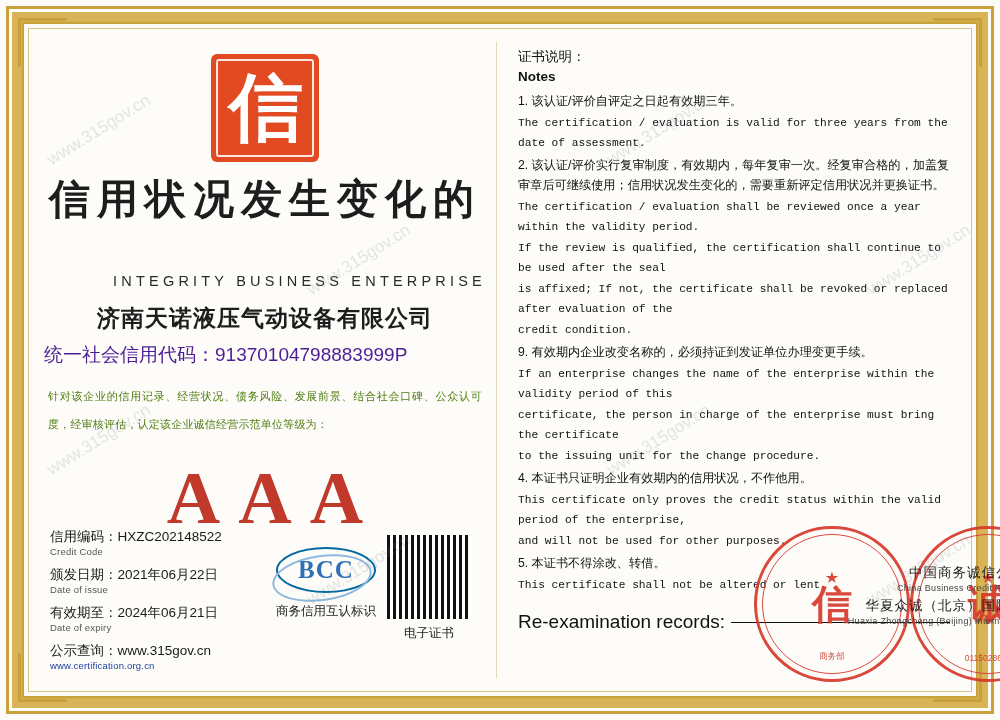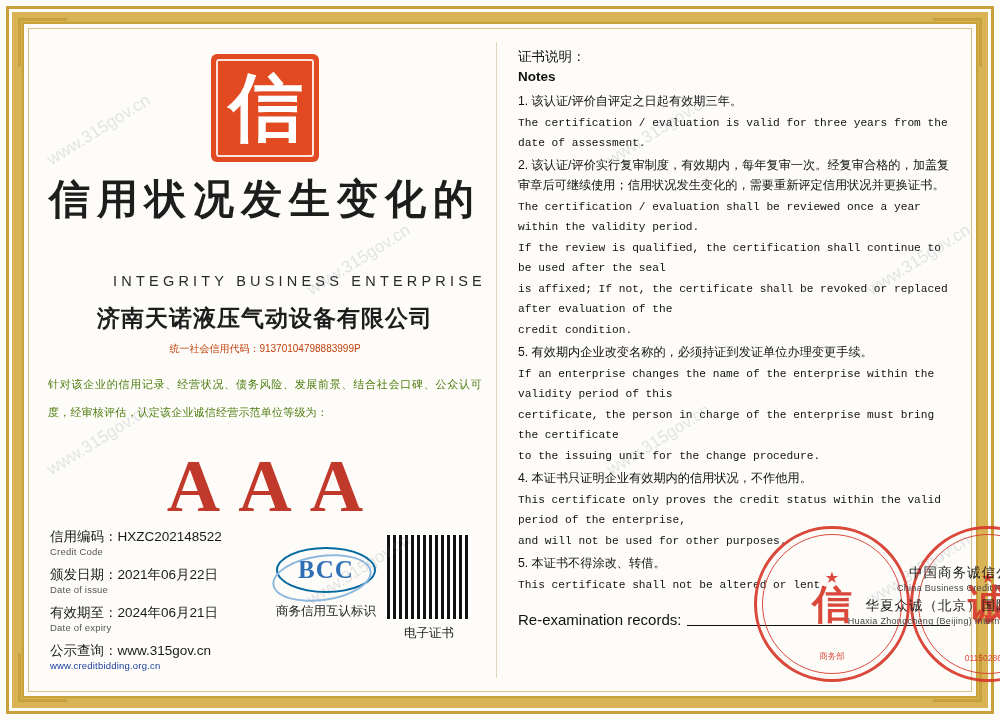--- a/index.html
+++ b/index.html
@@ -74,21 +74,21 @@
   }
   .title-en{
     text-align:right;font-size:14.5px;color:#2a2a2a;letter-spacing:4.2px;
     margin-bottom:14px;white-space:nowrap;margin-top:46px;
   }
   .company{
     text-align:center;font-family:Liberation Sans, sans-serif;font-weight:bold;
     font-size:23px;color:#1d1d1d;letter-spacing:1px;margin:4px 0 8px 0;
   }
   .credit-no{
-    text-align:center;font-size:10px;color:#c2410c;margin-bottom:14px;
+    text-align:left;font-size:19px;color:#4c1d95;margin-bottom:14px;
   }
   .para{
     font-size:11px;color:#4d7c0f;line-height:28px;text-align:justify;
     padding:0 4px;letter-spacing:.2px;
   }
   .para p{margin:0;}
   .grade{
     text-align:center;font-family:"Liberation Serif",serif;font-weight:bold;
     color:#c0392b;font-size:74px;letter-spacing:18px;margin:18px 0 10px 0;
     text-indent:18px;
@@ -131,21 +131,21 @@
   }
   .divider{
     position:absolute;left:0;top:8px;bottom:8px;width:1px;background:#e2d7b8;
   }
   .notes-title-cn{font-size:13.5px;color:#111;margin-bottom:3px;}
   .notes-title-en{font-size:13.5px;color:#111;font-weight:bold;margin-bottom:7px;}
   .note-cn{font-size:12.2px;color:#111;line-height:20px;margin:2px 0;}
   .note-en{font-family:"Liberation Mono",monospace;font-size:11.2px;color:#111;line-height:20px;margin:1px 0;}
   .reexam{margin-top:16px;}
   .reexam .cn{font-size:13.5px;color:#111;}
-  .reexam .en{font-size:15px;color:#111;display:flex;align-items:center;gap:6px;}
+  .reexam .en{font-size:19px;color:#111;display:flex;align-items:flex-start;gap:6px;}
   .reexam .line{flex:1;border-bottom:1px solid #111;height:11px;}
 
   
   .seal{
     position:absolute;width:150px;height:150px;border-radius:50%;
     border:3px solid #d7392b;color:#d7392b;opacity:.92;
   }
   .seal .ring{
     position:absolute;left:5px;top:5px;right:5px;bottom:5px;border-radius:50%;
     border:1px solid #d7392b;
@@ -214,21 +214,21 @@
         <div class="row">
           <div class="cn">颁发日期：2021年06月22日</div>
           <div class="en">Date of issue</div>
         </div>
         <div class="row">
           <div class="cn">有效期至：2024年06月21日</div>
           <div class="en">Date of expiry</div>
         </div>
         <div class="row">
           <div class="cn">公示查询：www.315gov.cn</div>
-          <div class="en link">www.creditbidding.org.cn</div>
+          <div class="en link">www.certification.org.cn</div>
         </div>
       </div>
 
       <div class="bcc">
         <div class="bcc-oval">BCC</div>
         <div class="caption">商务信用互认标识</div>
       </div>
 
       <div class="qr"></div>
       <div class="qr-caption">电子证书</div>
@@ -242,21 +242,21 @@
 
       <div class="note-cn">1. 该认证/评价自评定之日起有效期三年。</div>
       <div class="note-en">The certification / evaluation is valid for three years from the date of assessment.</div>
 
       <div class="note-cn">2. 该认证/评价实行复审制度，有效期内，每年复审一次。经复审合格的，加盖复审章后可继续使用；信用状况发生变化的，需要重新评定信用状况并更换证书。</div>
       <div class="note-en">The certification / evaluation shall be reviewed once a year within the validity period.</div>
       <div class="note-en">If the review is qualified, the certification shall continue to be used after the seal</div>
       <div class="note-en">is affixed; If not, the certificate shall be revoked or replaced after evaluation of the</div>
       <div class="note-en">credit condition.</div>
 
-      <div class="note-cn">5. 有效期内企业改变名称的，必须持证到发证单位办理变更手续。</div>
+      <div class="note-cn">9. 有效期内企业改变名称的，必须持证到发证单位办理变更手续。</div>
       <div class="note-en">If an enterprise changes the name of the enterprise within the validity period of this</div>
       <div class="note-en">certificate, the person in charge of the enterprise must bring the certificate</div>
       <div class="note-en">to the issuing unit for the change procedure.</div>
 
       <div class="note-cn">4. 本证书只证明企业有效期内的信用状况，不作他用。</div>
       <div class="note-en">This certificate only proves the credit status within the valid period of the enterprise,</div>
       <div class="note-en">and will not be used for other purposes.</div>
 
       <div class="note-cn">5. 本证书不得涂改、转借。</div>
       <div class="note-en">This certificate shall not be altered or lent.</div>

